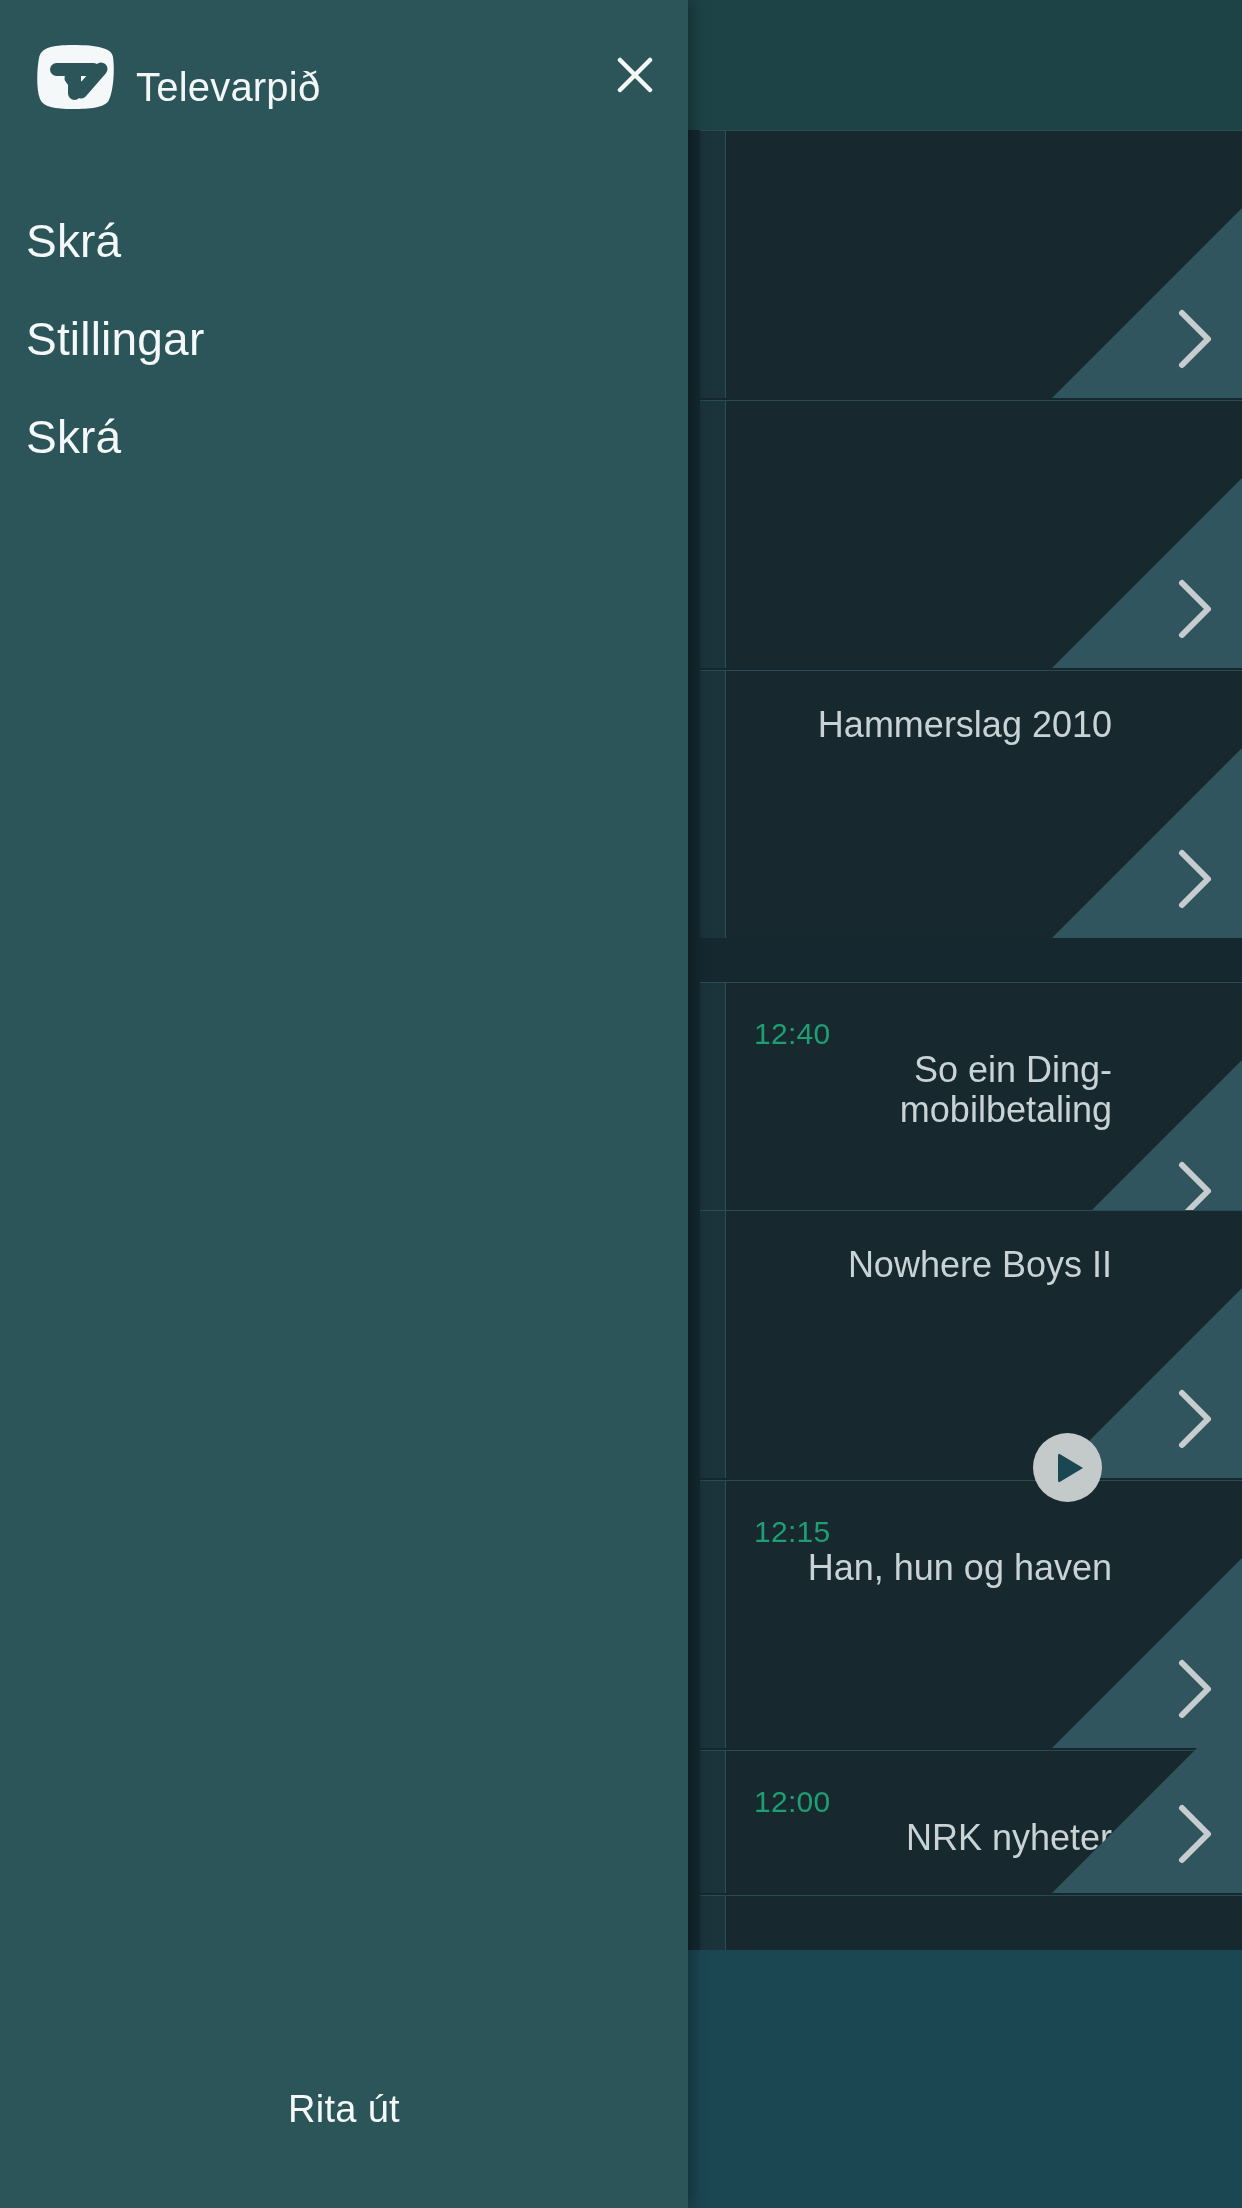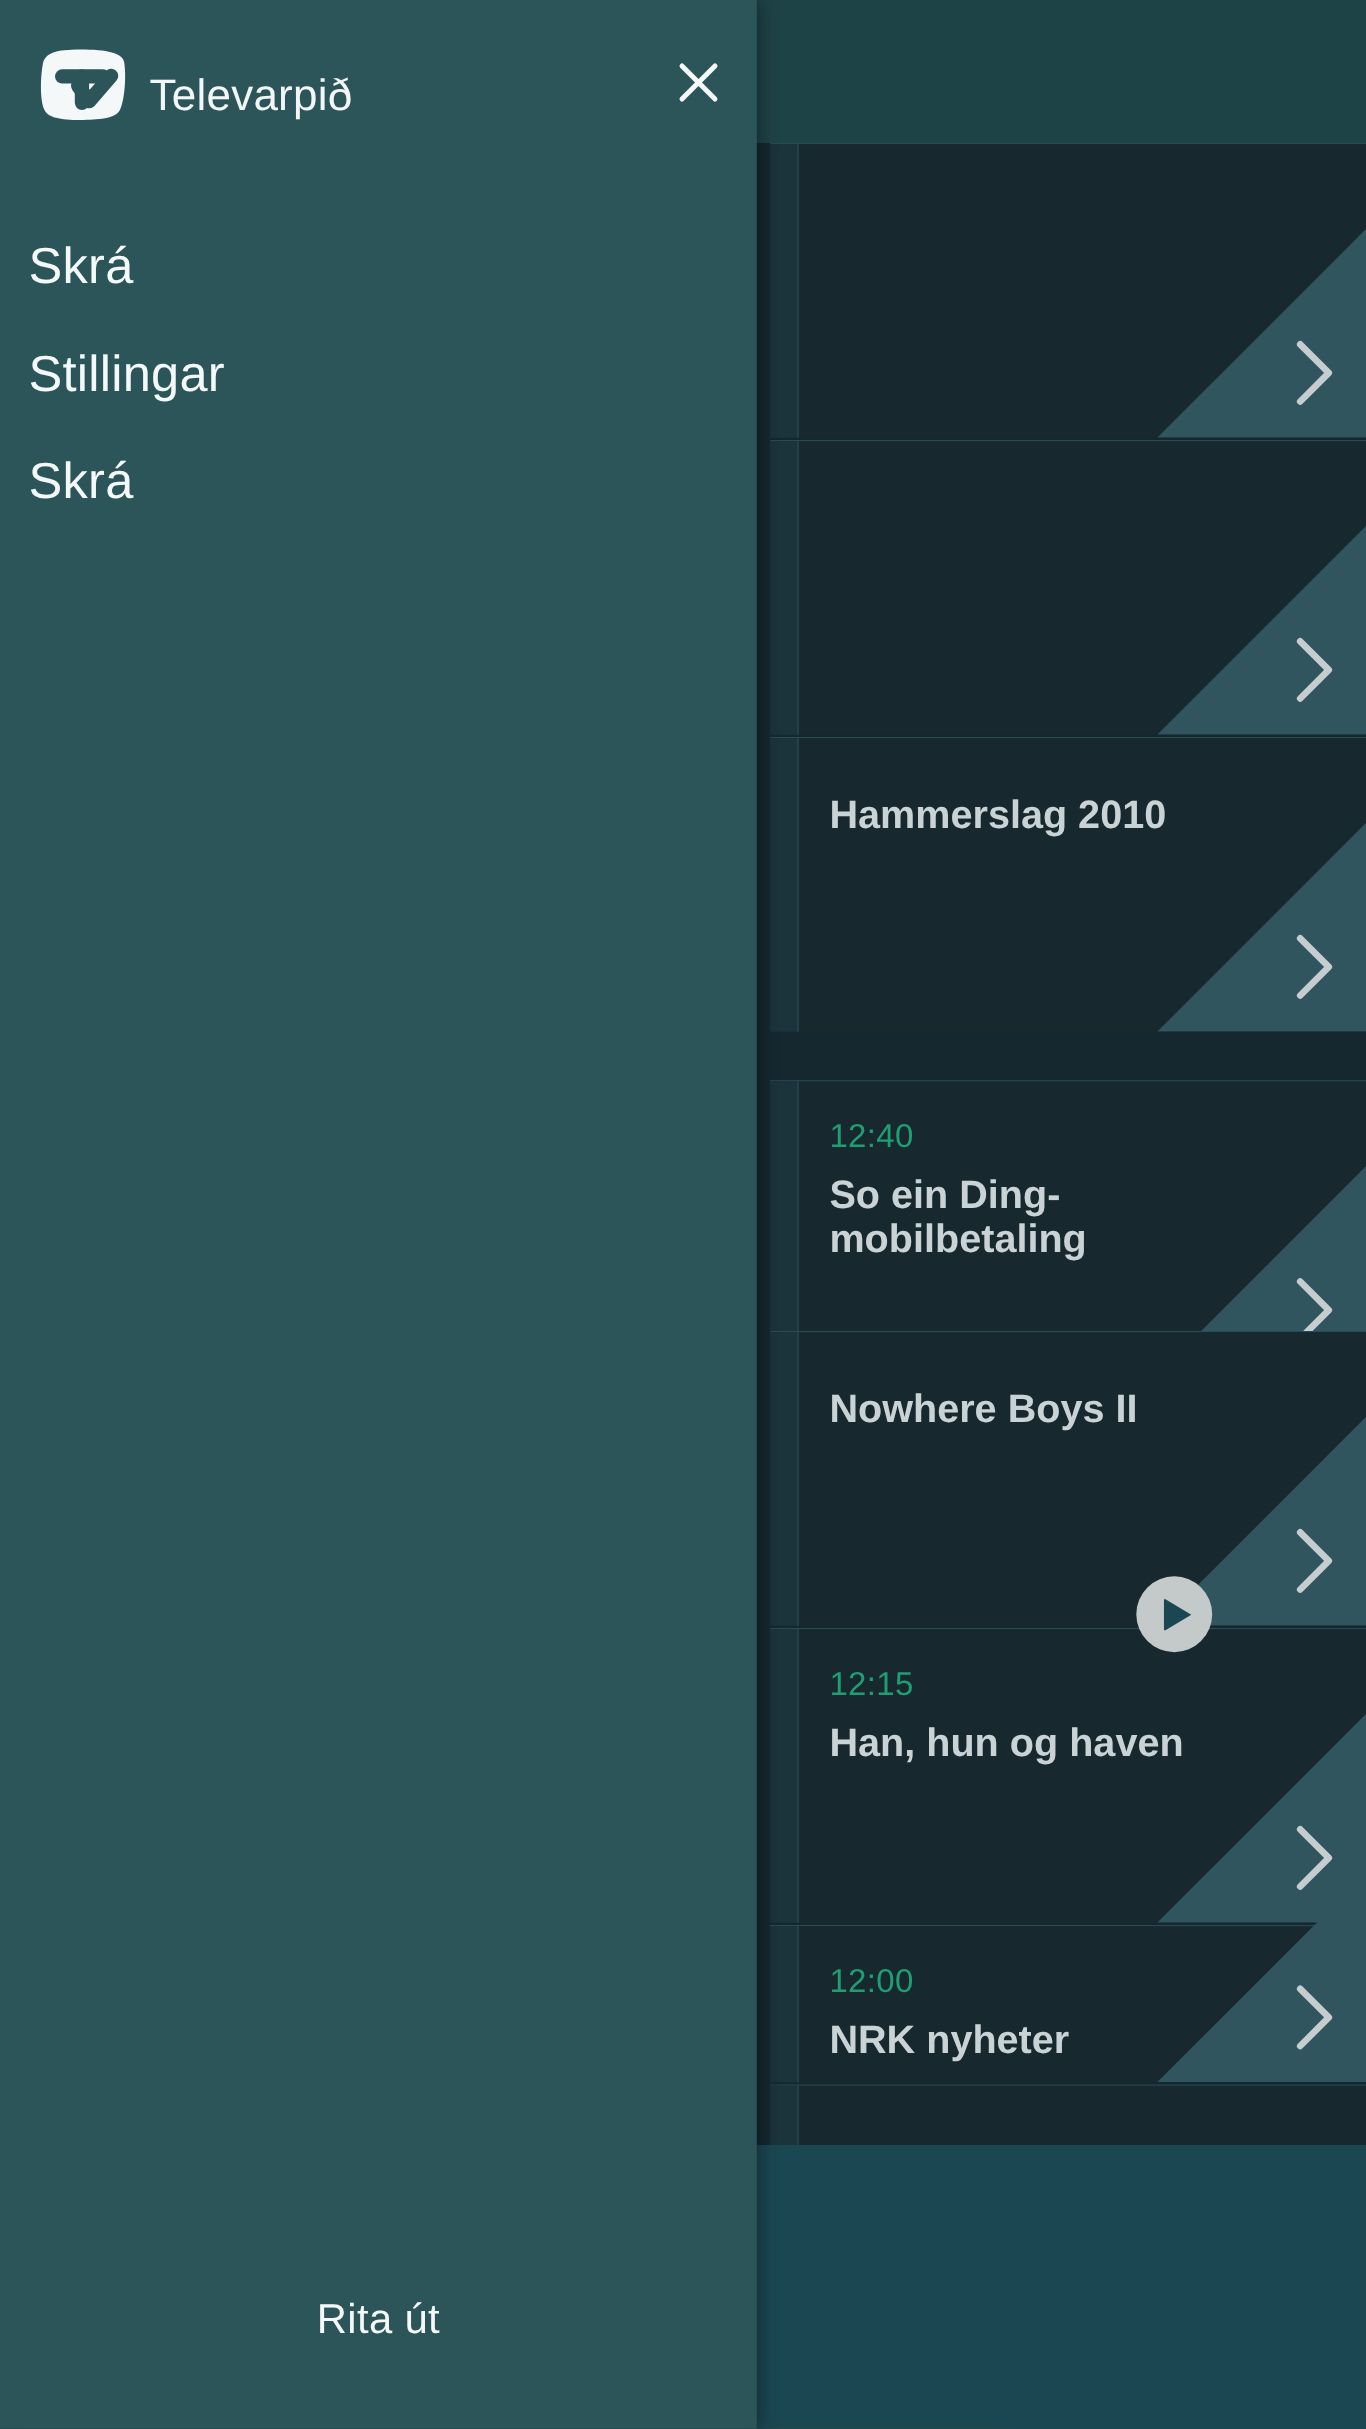--- a/index.html
+++ b/index.html
@@ -31,21 +31,21 @@
     clip-path:polygon(100% 0, 100% 100%, 0 100%);
     pointer-events:none;
   }
   .prog-card .chev{
     position:absolute; right:26px; bottom:28px;
     width:40px; height:62px;
   }
   .prog-card .chev svg{ display:block; }
   .prog-body{ position:absolute; left:54px; top:0; right:130px; padding-top:34px; }
   .prog-time{ font-size:30px; color:#1f9e74; letter-spacing:.3px; line-height:1.1; }
-  .prog-title{ font-size:36px; color:#c9d2d4; margin-top:16px; line-height:1.12; font-weight:700; }
+  .prog-title{ font-size:36px; color:#c9d2d4; margin-top:0; line-height:1.12; font-weight:400;text-align:right; }
 
   .bg-player{
     position:absolute; left:0; top:1950px; width:1242px; height:258px;
     background:#1b4752;
   }
   .play-btn{
     position:absolute; left:1033px; top:1433px;
     width:69px; height:69px; border-radius:50%;
     background:#c4c9ca;
     display:flex; align-items:center; justify-content:center;

